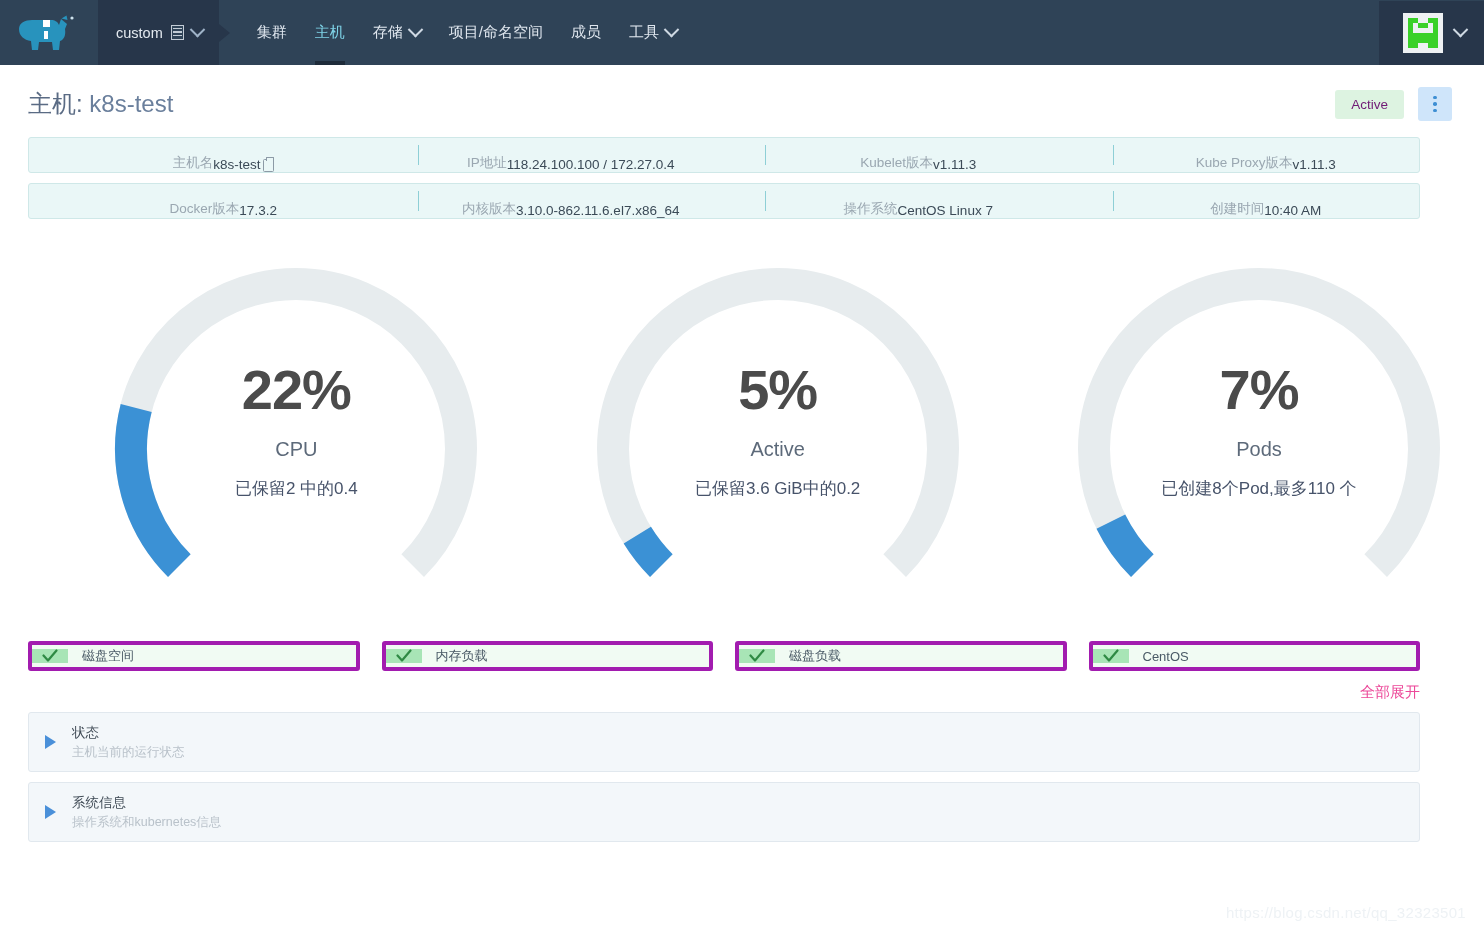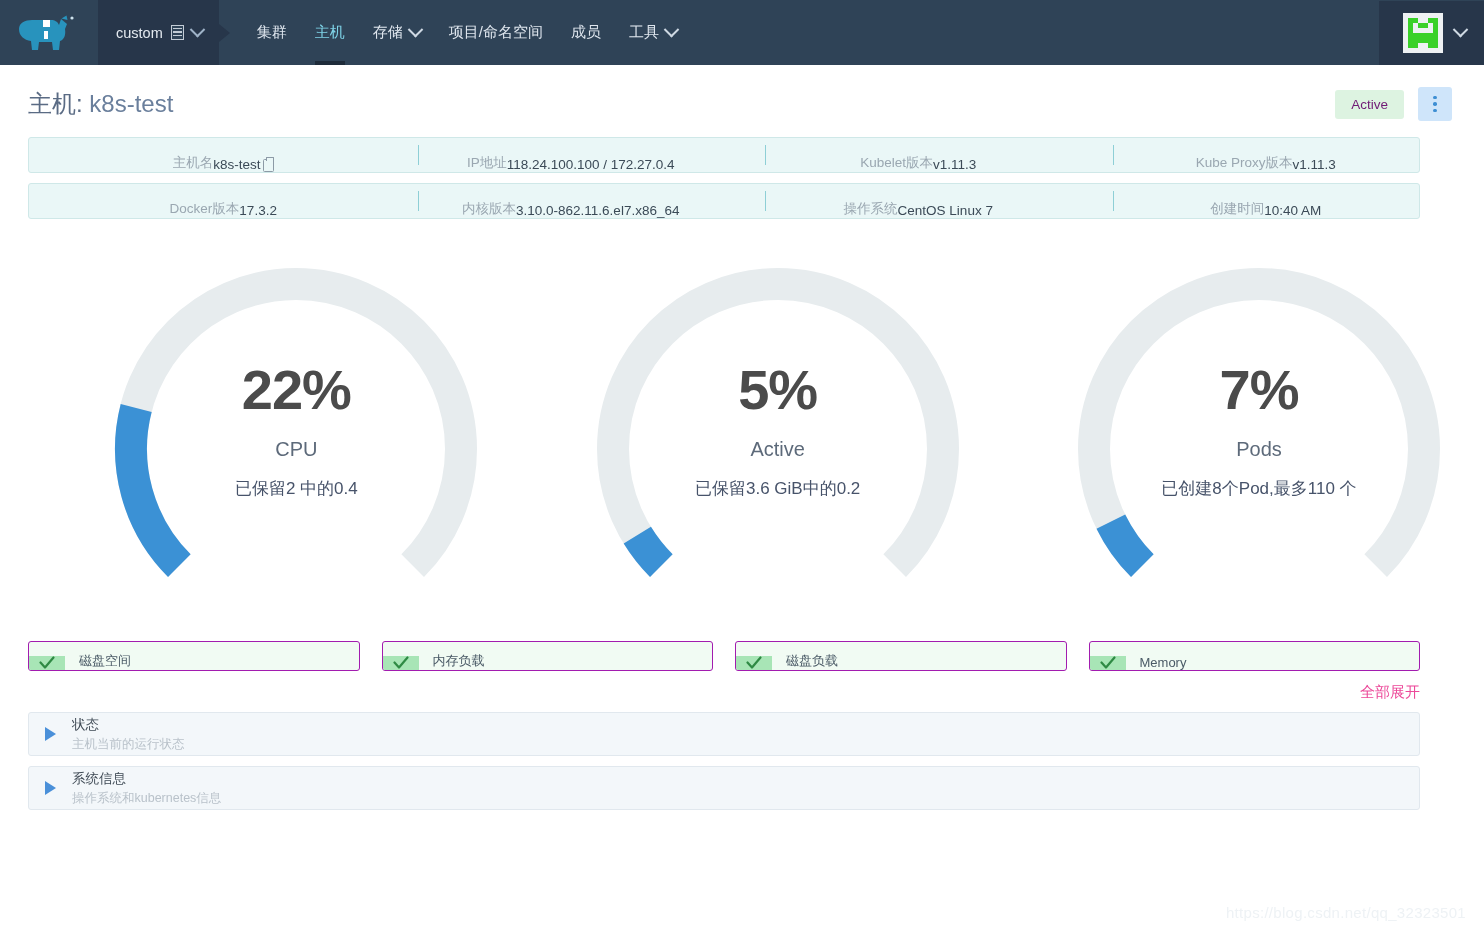--- a/index.html
+++ b/index.html
@@ -254,23 +254,23 @@
   
   .conditions {
     display: flex;
     gap: 22px;
     margin: 28px 64px 0 28px;
   }
   .cond {
     flex: 1 1 0;
     height: 30px;
     display: flex;
-    align-items: flex-end;
+    align-items: center;
     background: #f1fbf3;
-    border: 1px solid #a21caf;
+    border: 4px solid #a21caf;
     border-radius: 3px;
     overflow: hidden;
   }
   .cond-check {
     width: 36px;
     background: #a8e5b6;
     display: flex;
     align-items: center;
     justify-content: center;
     flex: 0 0 36px;
@@ -295,21 +295,21 @@
     font-size: 15px;
     cursor: pointer;
   }
 
   
   .accordion {
     margin: 10px 64px 0 28px;
     background: #f3f7fa;
     border: 1px solid #e1e8ee;
     border-radius: 3px;
-    height: 44px;
+    height: 60px;
     display: flex;
     align-items: center;
     padding-left: 16px;
     cursor: pointer;
   }
   .tri {
     width: 0; height: 0;
     border-top: 7px solid transparent;
     border-bottom: 7px solid transparent;
     border-left: 11px solid #4a90d9;
@@ -525,21 +525,21 @@
         </svg>
     </div>
     <div class="cond-label">磁盘负载</div>
   </div>
   <div class="cond">
     <div class="cond-check">
       <svg width="16" height="14" viewBox="0 0 16 14">
           <path d="M1.5 6.5 L6 11.5 L14.5 1.5" fill="none" stroke="#2f8a44" stroke-width="2.2" stroke-linecap="round" stroke-linejoin="round"></path>
         </svg>
     </div>
-    <div class="cond-label">Memory</div>
+    <div class="cond-label">CentOS</div>
   </div>
 </div>
 
 <div class="expand-all-row">
   <span class="expand-all">全部展开</span>
 </div>
 
 <div class="accordion">
   <span class="tri"></span>
   <span class="acc-text">

